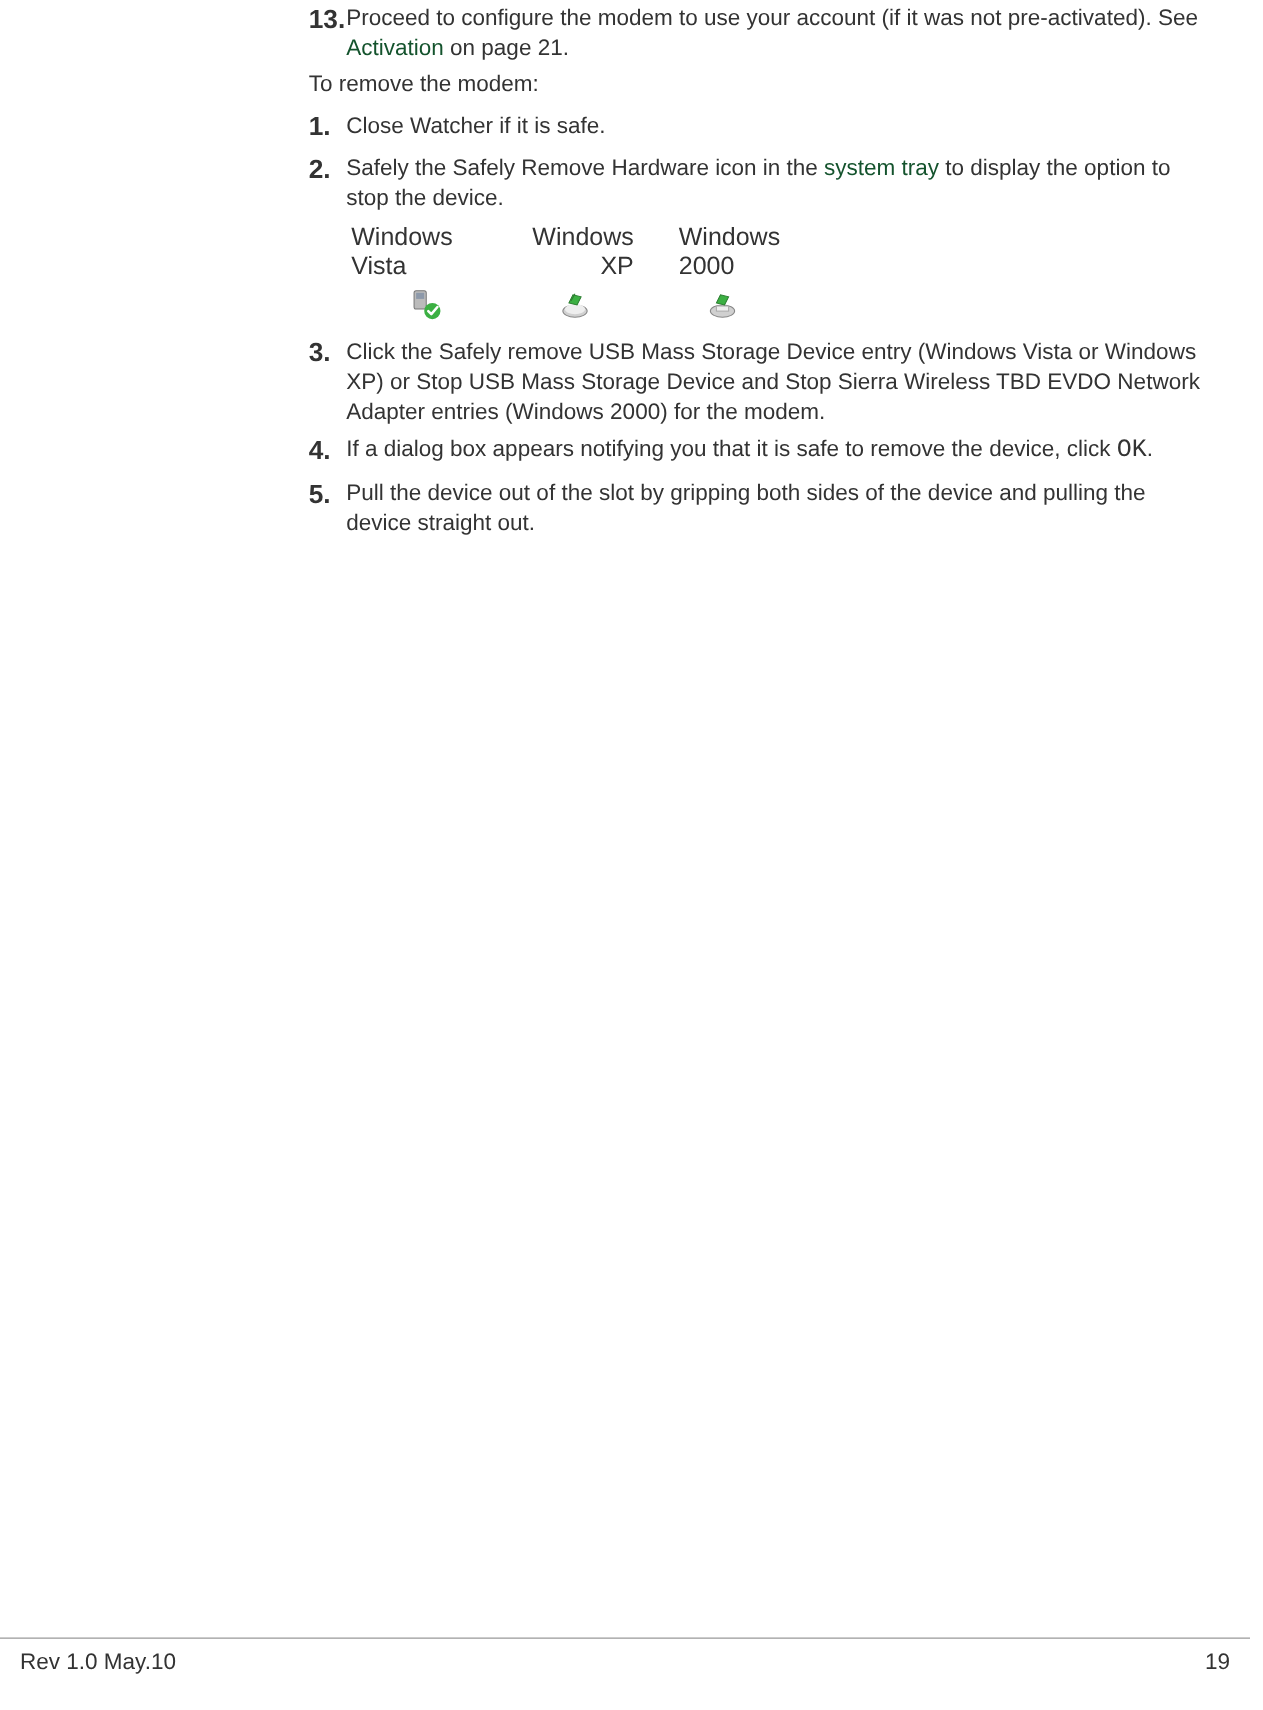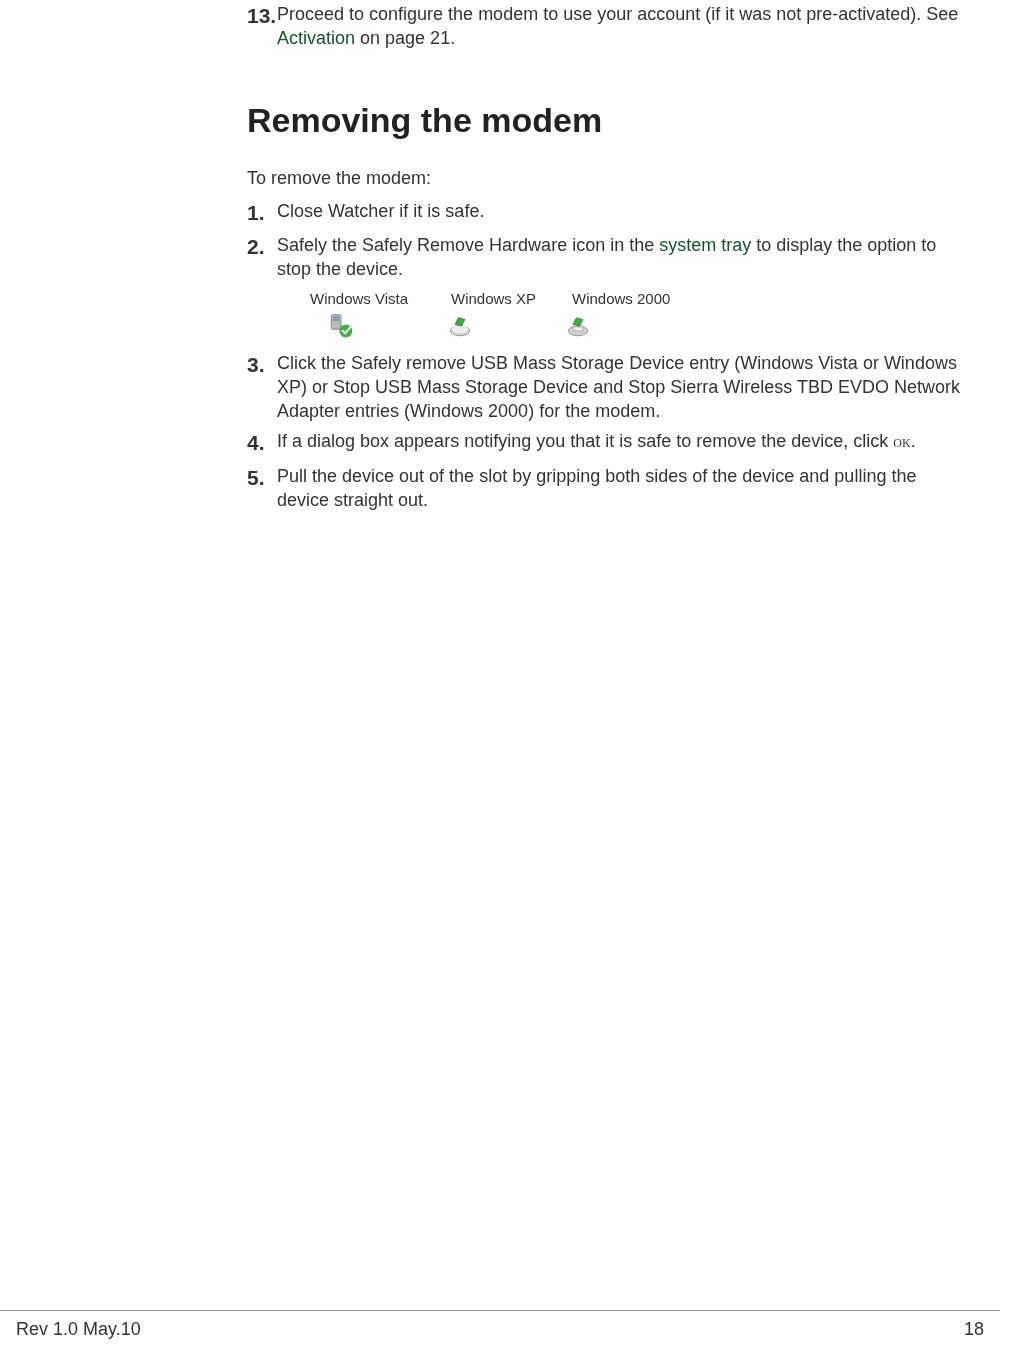--- a/index.html
+++ b/index.html
@@ -46,41 +46,40 @@
     .intro {
       font-size: 18px;
       margin-bottom: 10px;
     }
     .icons-row {
       margin: 8px 0 12px 4px;
     }
     .icons-header {
       display: flex;
       gap: 36px;
-      font-size: 15px;
+      font-size: 20px;
       margin-bottom: 6px;
-      margin-left: 29px;
     }
     .icons-images {
       display: flex;
     }
     .icon-cell {
       display: flex;
       justify-content: center;
     }
     .icon-cell.vista { width: 120px; }
     .icon-cell.xp { width: 118px; }
     .icon-cell.w2k { width: 118px; }
     .icon-svg {
       width: 26px;
       height: 26px;
     }
     .ok-text {
-      font-family: Liberation Serif, serif;
-      font-size: 12px;
+      font-family: Liberation Mono, monospace;
+      font-size: 20px;
     }
     .footer {
       position: absolute;
       bottom: 28px;
       left: 0;
       width: 1000px;
       border-top: 1px solid #999;
       padding-top: 8px;
       display: flex;
       justify-content: space-between;
@@ -96,21 +95,20 @@
 
 <div class="content">
 
   <div class="step-item">
     <div class="step-num">13.</div>
     <div class="step-text">
       <span>Proceed to configure the modem to use your account (if it was not pre-activated). See </span><a class="link">Activation</a><span> on page 21.</span>
     </div>
   </div>
 
-  <h1 class="heading">Removing the modem</h1>
 
   <div class="intro">To remove the modem:</div>
 
   <div class="step-item">
     <div class="step-num">1.</div>
     <div class="step-text">Close Watcher if it is safe.</div>
   </div>
 
   <div class="step-item">
     <div class="step-num">2.</div>
@@ -166,14 +164,14 @@
 
   <div class="step-item">
     <div class="step-num">5.</div>
     <div class="step-text">Pull the device out of the slot by gripping both sides of the  device and pulling the device straight out.</div>
   </div>
 
 </div>
 
 <div class="footer">
   <span>Rev 1.0  May.10</span>
-  <span>18</span>
+  <span>19</span>
 </div>
 
 </body></html>

